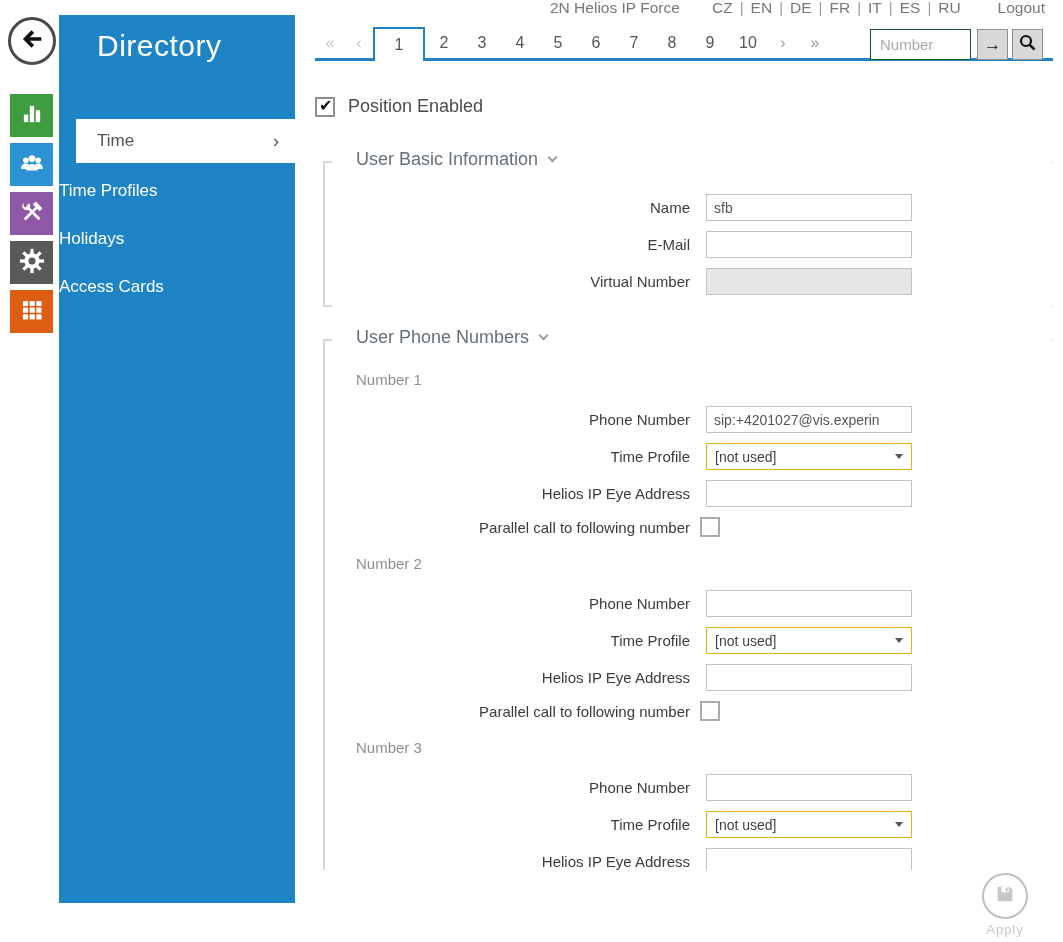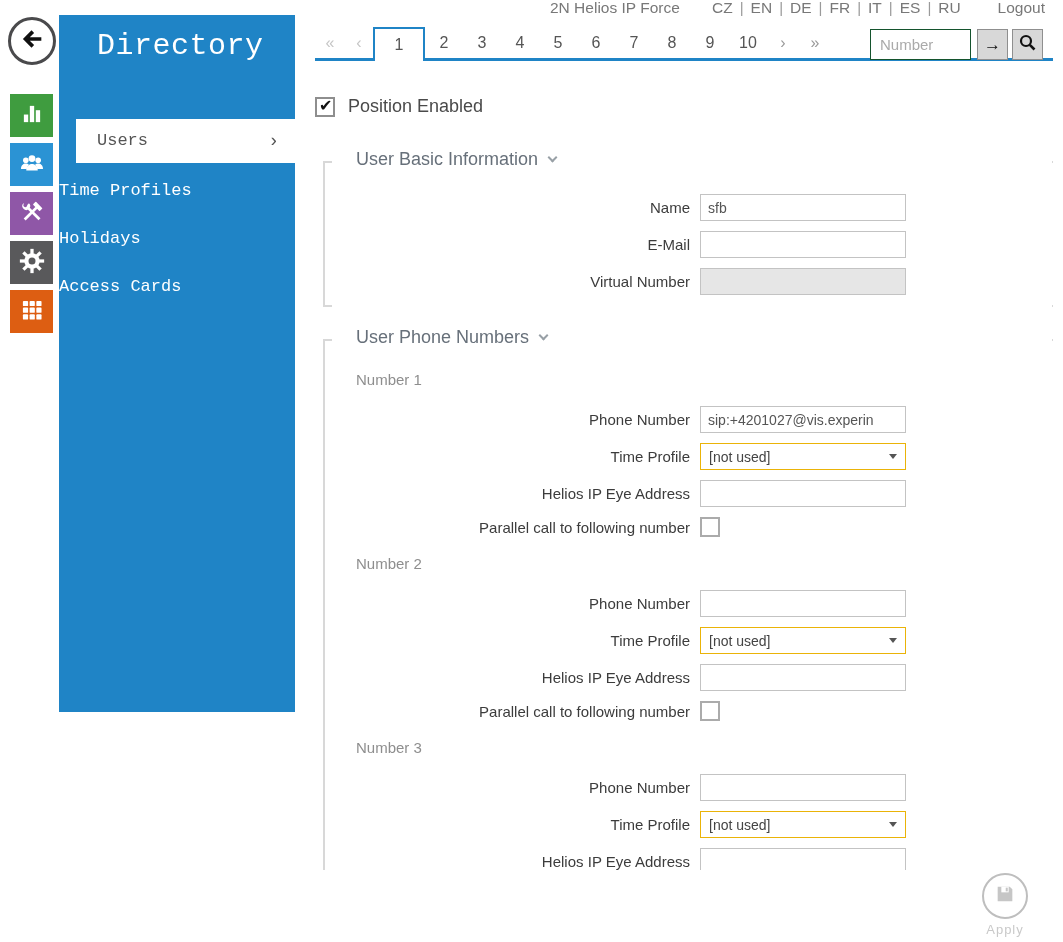--- a/index.html
+++ b/index.html
@@ -22,21 +22,21 @@
   
   .icon-strip { position:absolute; left:10px; top:94px; width:43px; }
   .nav-tile { width:43px; height:43px; margin-bottom:6px; display:flex; align-items:center; justify-content:center; cursor:pointer; }
   .tile-green  { background:#3F9C3F; }
   .tile-blue   { background:#2B93D4; }
   .tile-purple { background:#8F57A7; }
   .tile-gray   { background:#59595B; }
   .tile-orange { background:#DD5E12; }
 
   
-  .sidebar { position:absolute; left:59px; top:15px; width:236px; height:697px; background:#1F84C6;font-family:Liberation Mono, monospace; }
+  .sidebar { position:absolute; left:59px; top:15px; width:236px; height:888px; background:#1F84C6; }
   .sidebar-title { padding:14px 0 0 38px; font-size:30px; font-weight:300; color:#fff; letter-spacing:0.5px; }
   .menu { position:absolute; left:0; top:104px; width:236px; }
   .menu-item { height:48px; line-height:48px; font-size:17px; font-weight:300;
     color:#fff; cursor:pointer; }
   .menu-item.active { height:44px; line-height:44px; margin-left:17px; padding-left:21px; padding-right:16px;
     margin-bottom:4px; background:#fff; color:#555; display:flex; justify-content:space-between; align-items:center; }
   .menu-item.active .item-chevron { color:#555; font-size:18px; }
 
   
   .pagination { position:absolute; left:315px; top:27px; width:738px; height:34px;
@@ -75,21 +75,21 @@
   .br-r { position:absolute; right:0; top:0; bottom:0; width:9px;
     border:2px solid #d8d8d8; border-left:none; }
   .section-title { margin-left:33px; font-size:18px; font-weight:300; color:#67707a; height:22px; line-height:22px;
     display:flex; align-items:center; cursor:pointer; position:relative; z-index:1; }
   .chev-down { display:inline-block; width:7px; height:7px; border-right:2px solid #98a0a6; border-bottom:2px solid #98a0a6;
     transform:rotate(45deg); margin-left:11px; margin-top:-4px; }
 
   .rows { margin-top:24px; }
   .frow { display:flex; align-items:center; height:27px; margin-bottom:10px; }
   .flabel { width:367px; text-align:right; font-size:15px; color:#3c3c3c; padding-right:0; }
-  .fctrl { margin-left:10px; }
+  .fctrl { margin-left:16px; }
   .tinput { width:206px; height:27px; border:1px solid #c3c3c3; padding:0 7px; font-size:14px; color:#555;
     font-family:inherit; outline:none; background:#fff; }
   .tinput:disabled { background:#e6e6e6; }
   .select { width:206px; height:27px; border:1px solid #eab308; background:#fff; display:flex; align-items:center;
     justify-content:space-between; padding:0 8px; font-size:14px; color:#444; cursor:pointer; }
   .sel-arrow { width:0; height:0; border-left:4px solid transparent; border-right:4px solid transparent;
     border-top:5px solid #555; }
 
   .block-label { margin-left:33px; margin-top:18px; height:16px; font-size:15px; color:#8e8e8e; }
   .block-label.first { margin-top:23px; }
@@ -209,21 +209,21 @@
           <rect x="9.8" y="16" width="4.8" height="4.8" rx="0.8"></rect>
           <rect x="16" y="16" width="4.8" height="4.8" rx="0.8"></rect>
       </svg></span>
   </div>
 </div>
 
 <div class="sidebar">
   <div class="sidebar-title">Directory</div>
   <div class="menu">
     <div class="menu-item active">
-      <span>Users</span>
+      <span>Time</span>
       <span class="item-chevron">›</span>
     </div>
     <div class="menu-item">
       <span>Time Profiles</span>
     </div>
     <div class="menu-item">
       <span>Holidays</span>
     </div>
     <div class="menu-item">
       <span>Access Cards</span>

